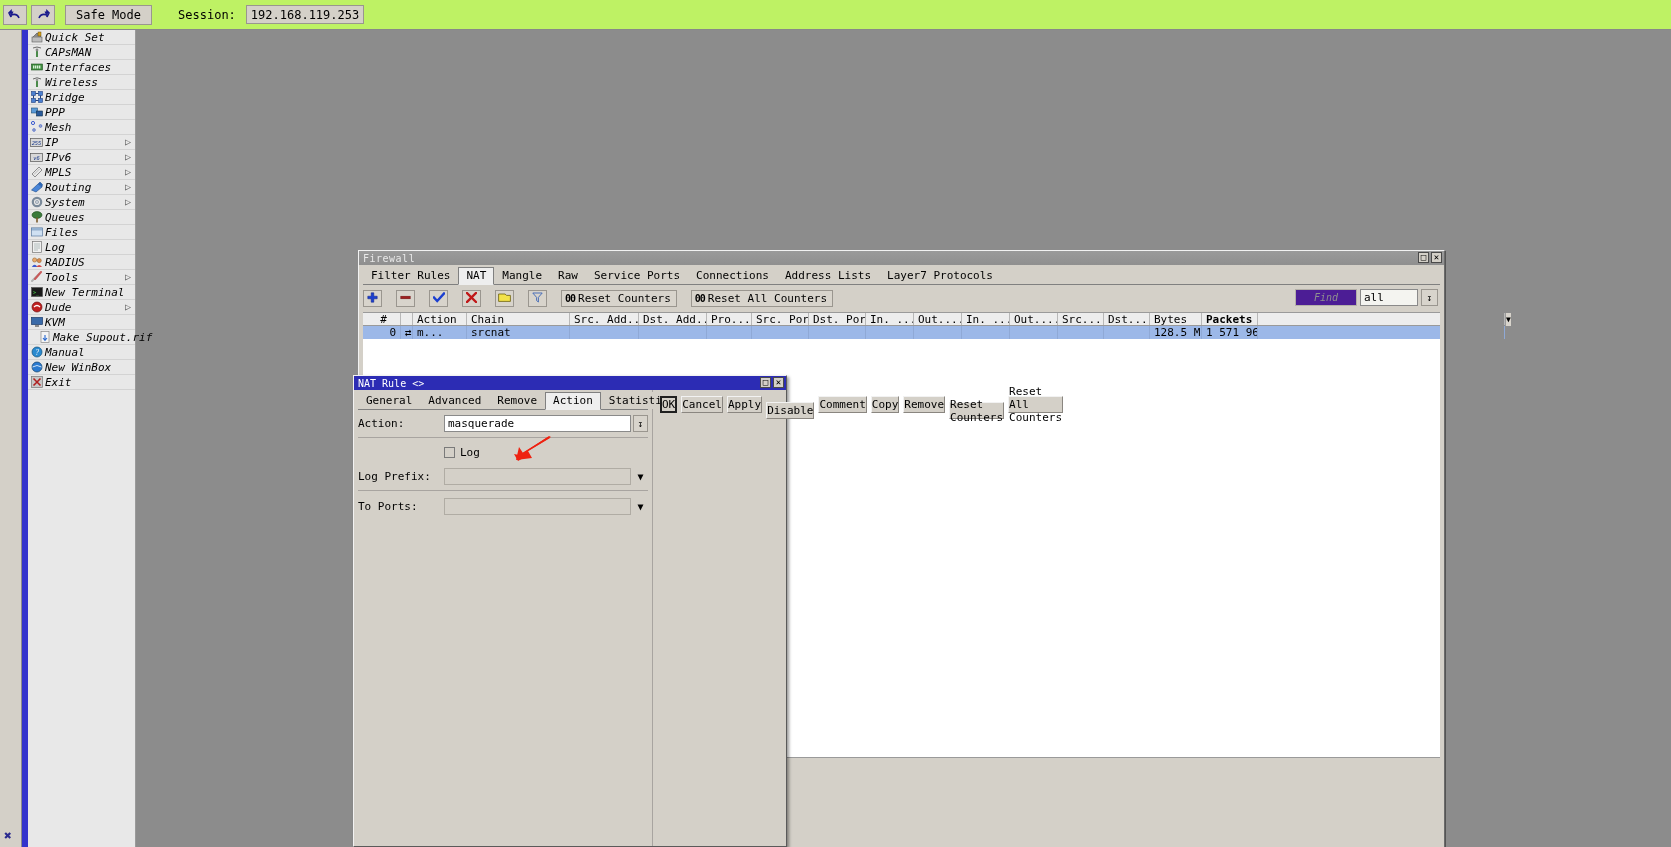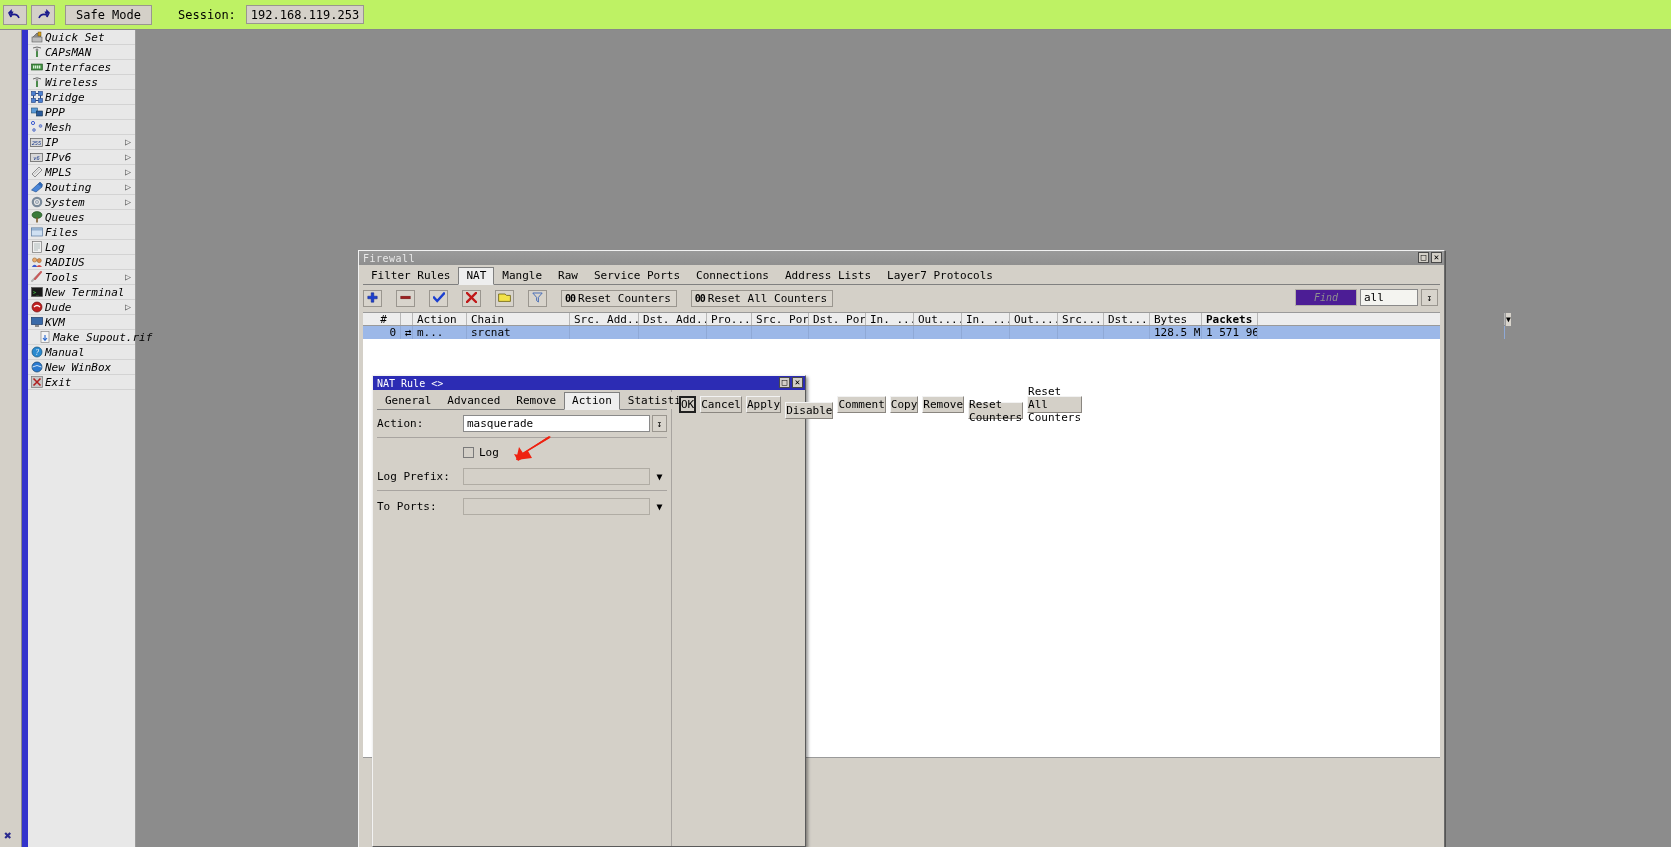--- a/index.html
+++ b/index.html
@@ -246,21 +246,21 @@
     font-size: 8px; cursor: pointer;
   }
   .fw-listarea {
     background: #ffffff;
     height: 432px;
     border-bottom: 1px solid #9a9a9a;
   }
 
   
   #nat-rule-dialog {
-    position: absolute; left: 372px; top: 345px;
+    position: absolute; left: 353px; top: 345px;
     width: 434px; height: 472px;
     background: #d4d0c8;
     border: 1px solid #5a5a5a;
     border-top: 1px solid #f2f2f2;
     border-left: 1px solid #f2f2f2;
     box-shadow: 2px 2px 3px rgba(0,0,0,.4);
   }
   .dlg-titlebar {
     height: 14px;
     background: #2c2cb4;

